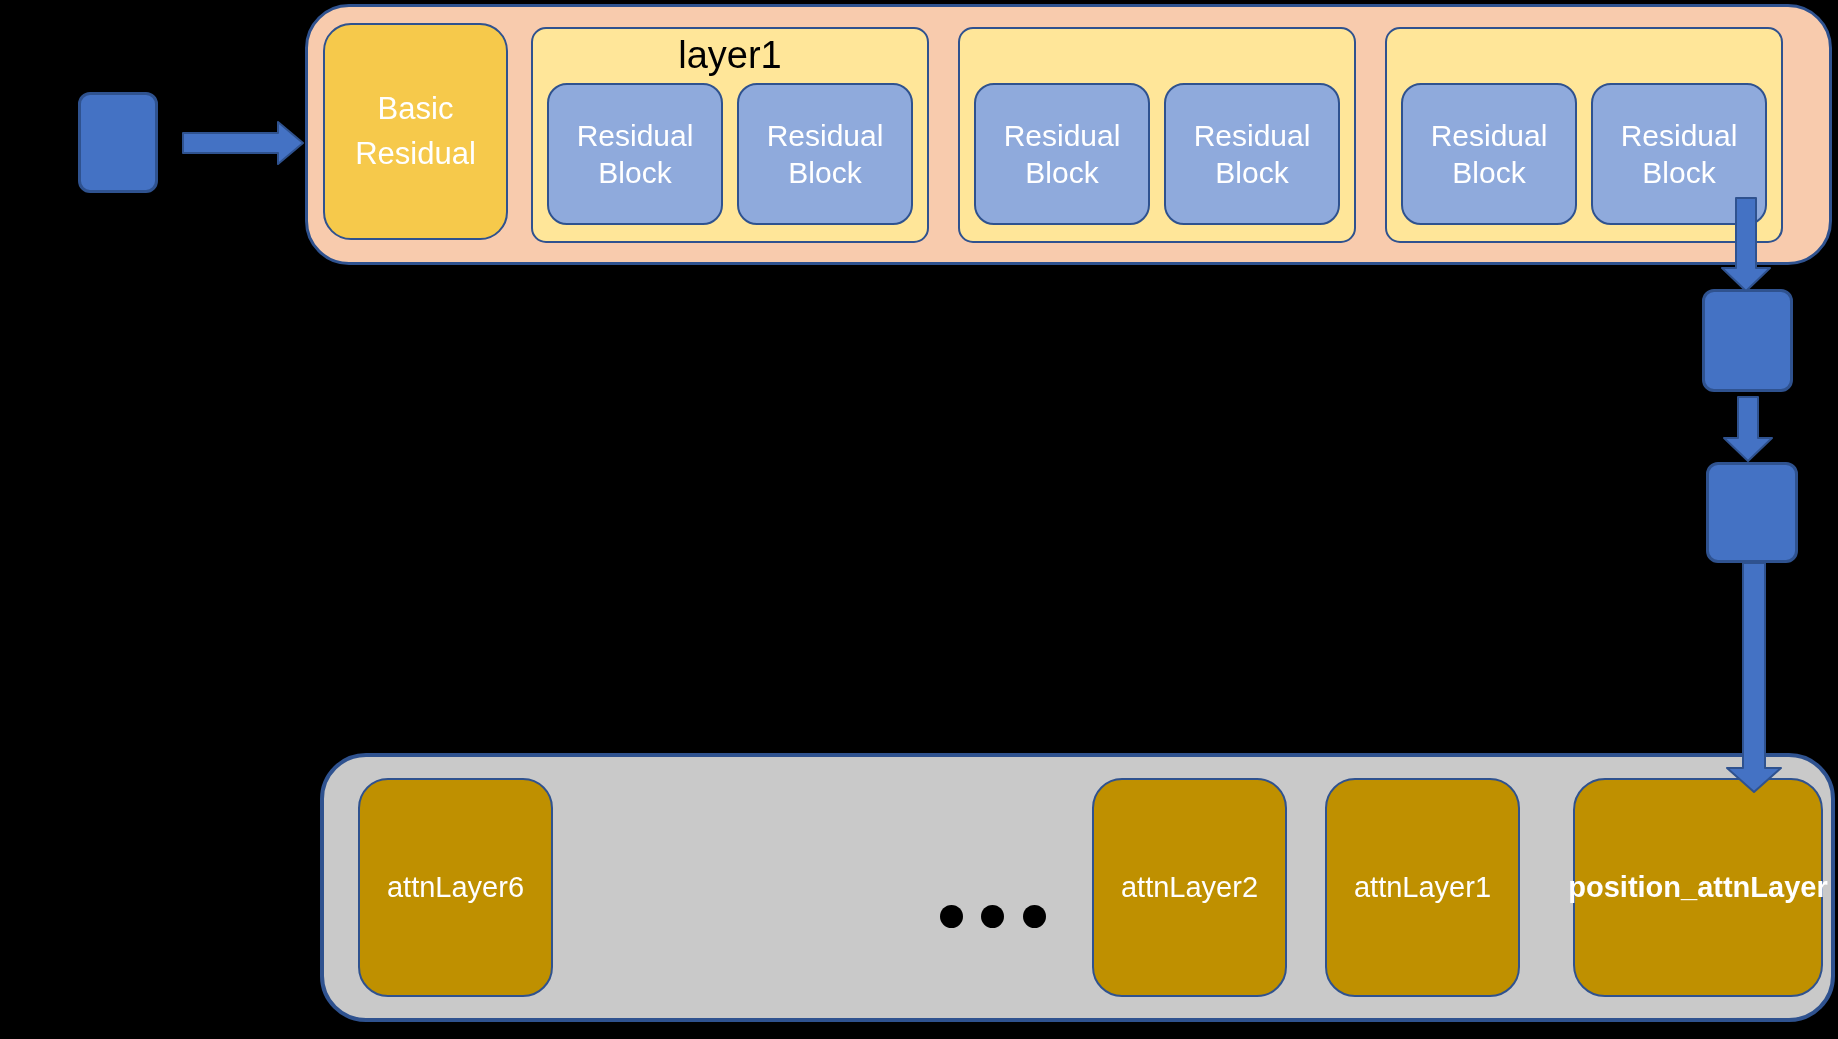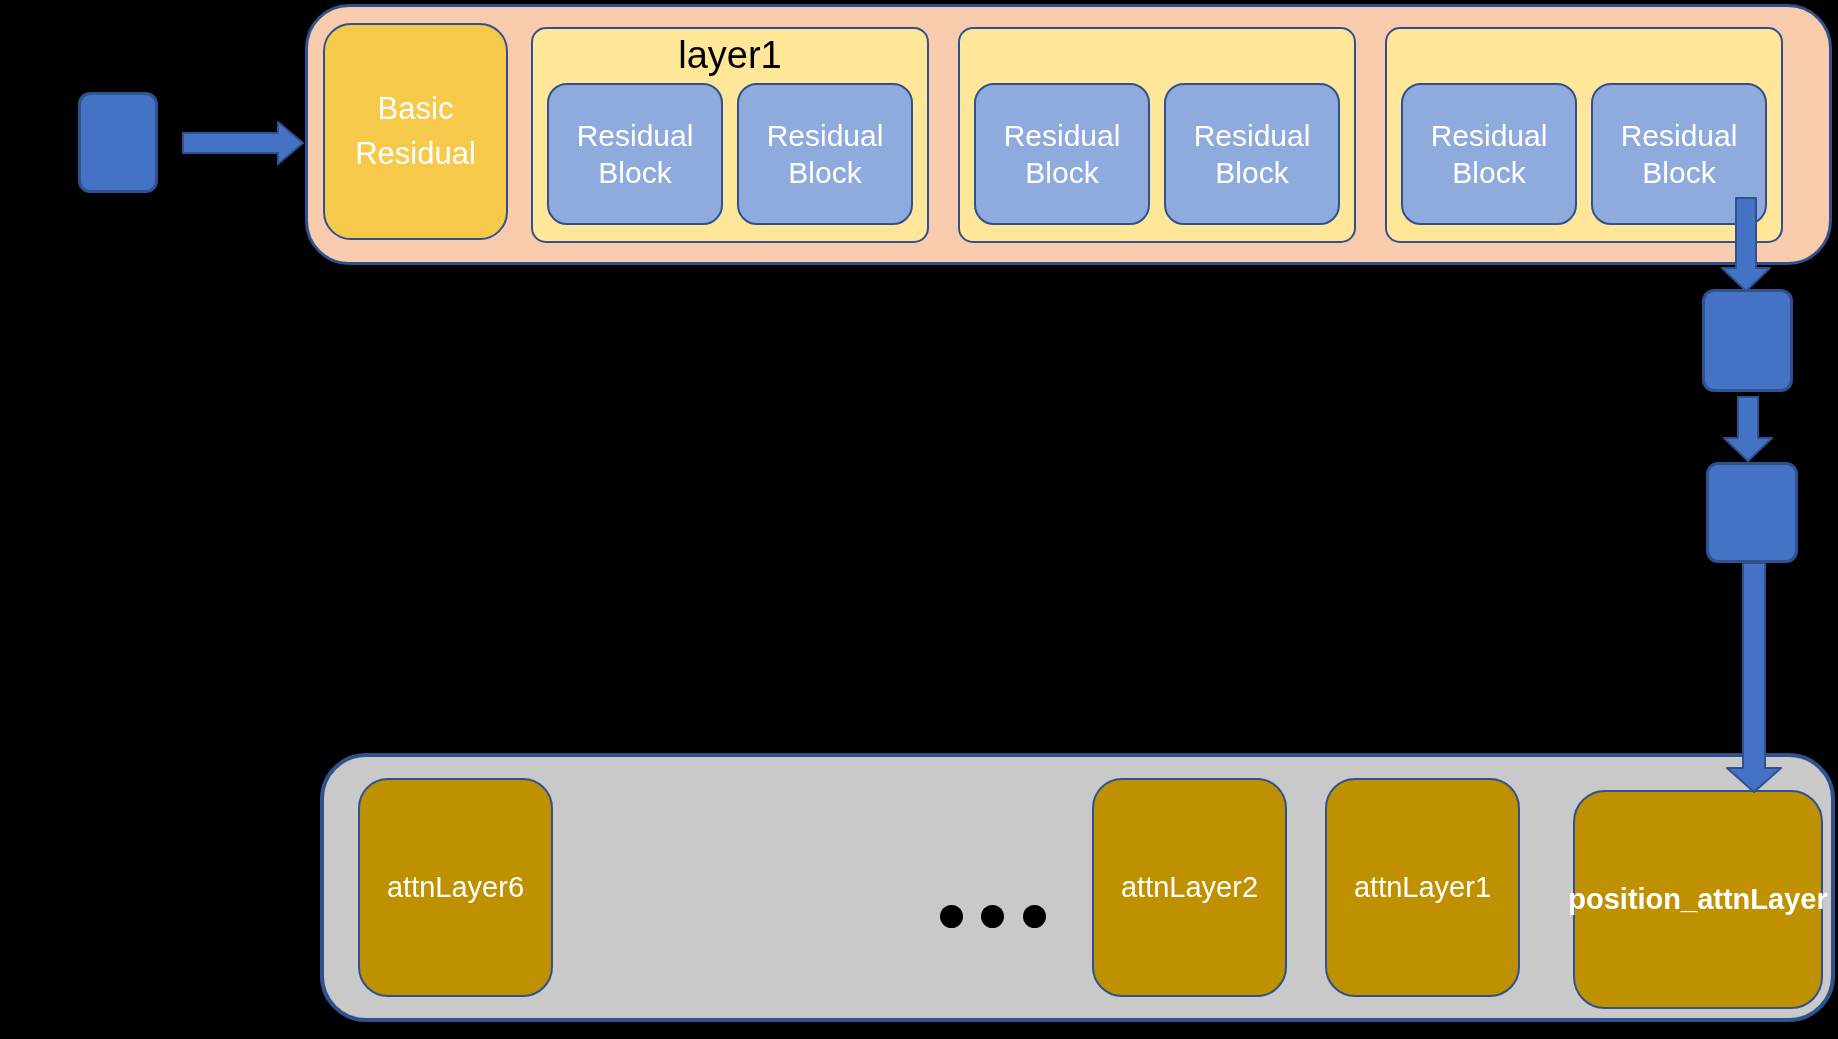--- a/index.html
+++ b/index.html
@@ -114,21 +114,20 @@
   }
   .attn-box.a6 { left: 34px; }
   .attn-box.a2 { left: 768px; }
   .attn-box.a1 { left: 1001px; }
   .attn-box.pos {
     left: 1249px;
     width: 250px;
     border-radius: 32px;
     font-weight: bold;
     line-height: 1.4;
-    margin-top: 12px;
   }
   .ellipsis-dot {
     position: absolute;
     top: 148px;
     width: 23px; height: 23px;
     border-radius: 50%;
     background: #000000;
   }
   .ellipsis-dot.d1 { left: 616px; }
   .ellipsis-dot.d2 { left: 657px; }

